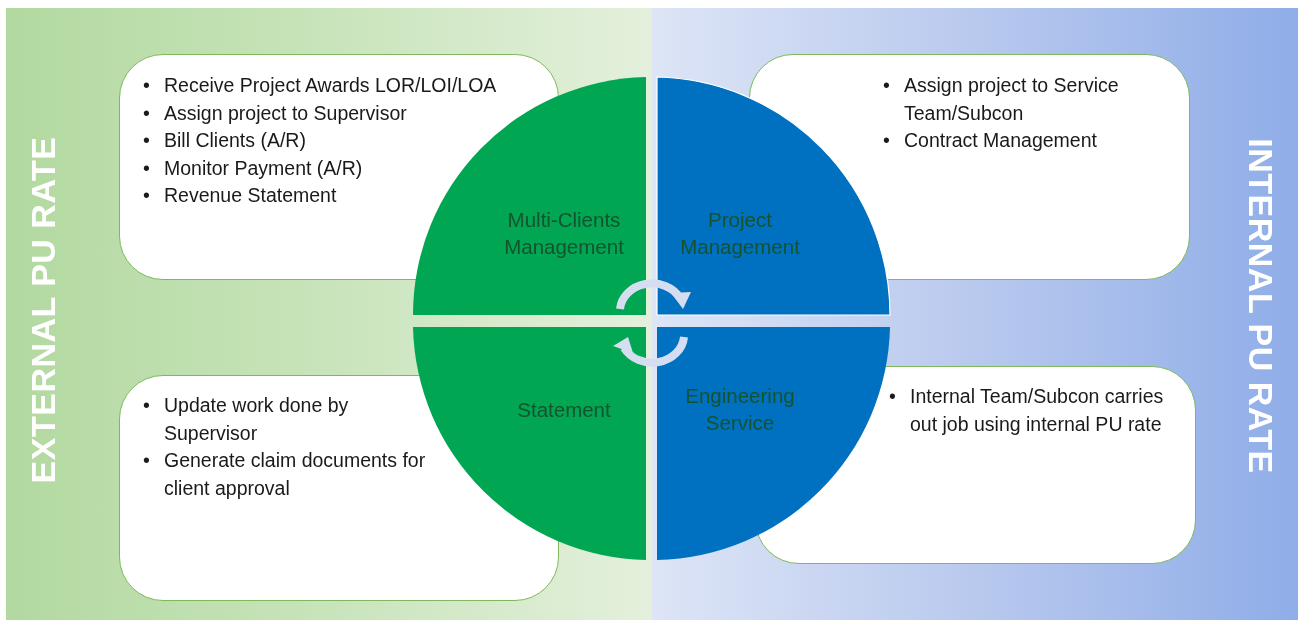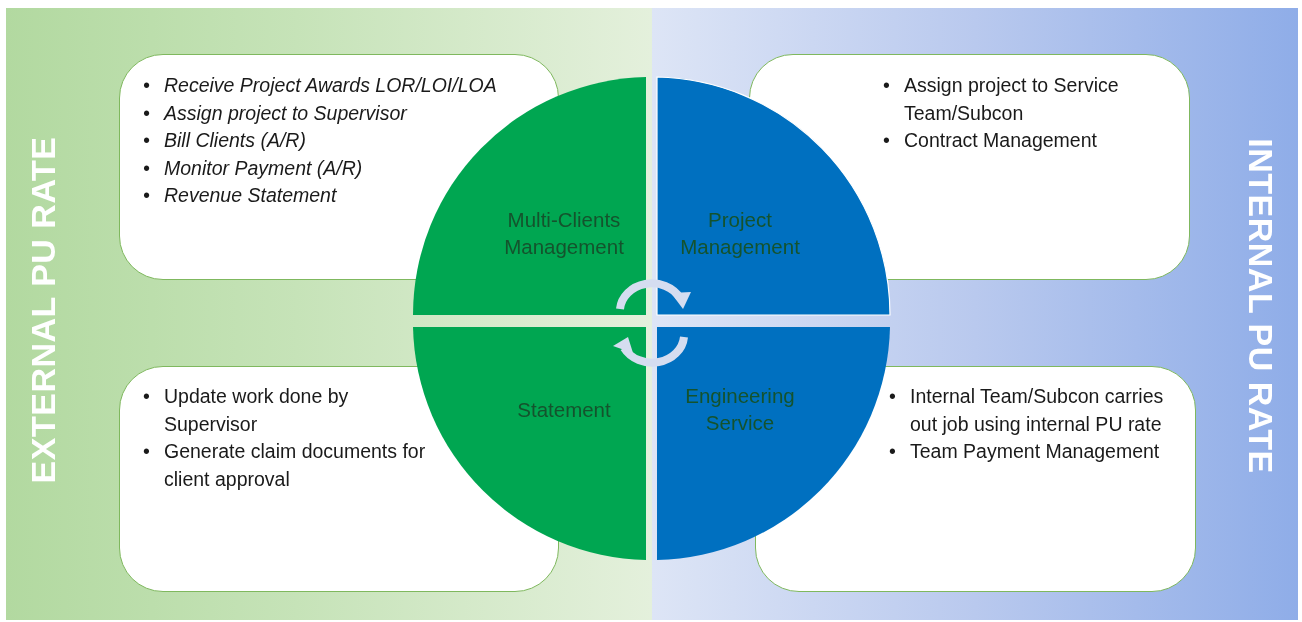--- a/index.html
+++ b/index.html
@@ -9,26 +9,26 @@
   .panel-left { left: 6px; width: 646px; background: linear-gradient(to right, #b2d9a0 0%, #c6e3b8 45%, #e4f0dc 100%); }
   .panel-right { left: 652px; width: 646px; background: linear-gradient(to right, #dde5f6 0%, #b9c9ee 50%, #8fade8 100%); }
   .side-label { position: absolute; color: #ffffff; font-weight: bold; font-size: 34px; letter-spacing: 0.5px; white-space: nowrap; }
   .side-left { left: 43px; top: 310px; transform: translate(-50%, -50%) rotate(-90deg); }
   .side-right { left: 1260px; top: 306px; transform: translate(-50%, -50%) rotate(90deg); }
   .box { position: absolute; background: #ffffff; border: 1px solid #7fb85e; border-radius: 44px; box-sizing: border-box; }
   .box ul { margin: 0; padding: 0; list-style: none; font-size: 19.5px; line-height: 27.5px; color: #1a1a1a; }
   .box li { position: relative; padding-left: 23px; }
   .box li::before { content: "•"; position: absolute; left: 2px; top: 0; }
   #box-tl { left: 119px; top: 54px; width: 440px; height: 226px; }
-  #box-tl ul { position: absolute; left: 21px; top: 17px; font-style: italic; }
+  #box-tl ul { position: absolute; left: 21px; top: 17px; }
   #box-tr { left: 749px; top: 54px; width: 441px; height: 226px; }
   #box-tr ul { position: absolute; left: 131px; top: 17px; width: 300px; }
-  #box-bl { left: 119px; top: 366px; width: 440px; height: 226px; }
+  #box-bl { left: 119px; top: 375px; width: 440px; height: 226px; }
   #box-bl ul { position: absolute; left: 21px; top: 16px; width: 300px; }
-  #box-br { left: 755px; top: 366px; width: 441px; height: 226px; }
+  #box-br { left: 755px; top: 366px; width: 441px; height: 198px; }
   #box-br ul { position: absolute; left: 131px; top: 16px; width: 300px; }
   svg#wheel { position: absolute; left: 0; top: 0; }
   .q-label { position: absolute; color: #14532d; font-size: 20.5px; line-height: 27px; text-align: center; white-space: nowrap; }
   #lbl-tl { left: 564px; top: 206px; transform: translateX(-50%); }
   #lbl-tr { left: 740px; top: 206px; transform: translateX(-50%); text-align: center; }
   #lbl-bl { left: 564px; top: 396px; transform: translateX(-50%); }
   #lbl-br { left: 740px; top: 382px; transform: translateX(-50%); }
 </style>
 </head>
 <body>
@@ -59,21 +59,20 @@
 <div class="box" id="box-bl">
   <ul>
     <li>Update work done by Supervisor</li>
     <li>Generate claim documents for client approval</li>
   </ul>
 </div>
 
 <div class="box" id="box-br">
   <ul>
     <li>Internal Team/Subcon carries out job using internal PU rate</li>
-    <li>Team Payment Management</li>
   </ul>
 </div>
 
 <svg id="wheel" width="1302" height="622" viewBox="0 0 1302 622">
 
   <path d="M 646 315 L 646 77 A 238 238 0 0 0 413 315 Z" fill="#00a651"></path>
 
   <path d="M 657 315 L 657 77 A 238 238 0 0 1 890 315 Z" fill="#0070c0" stroke="#ffffff" stroke-width="1.2"></path>
 
   <path d="M 646 327 L 413 327 A 238 238 0 0 0 646 560 Z" fill="#00a651"></path>

